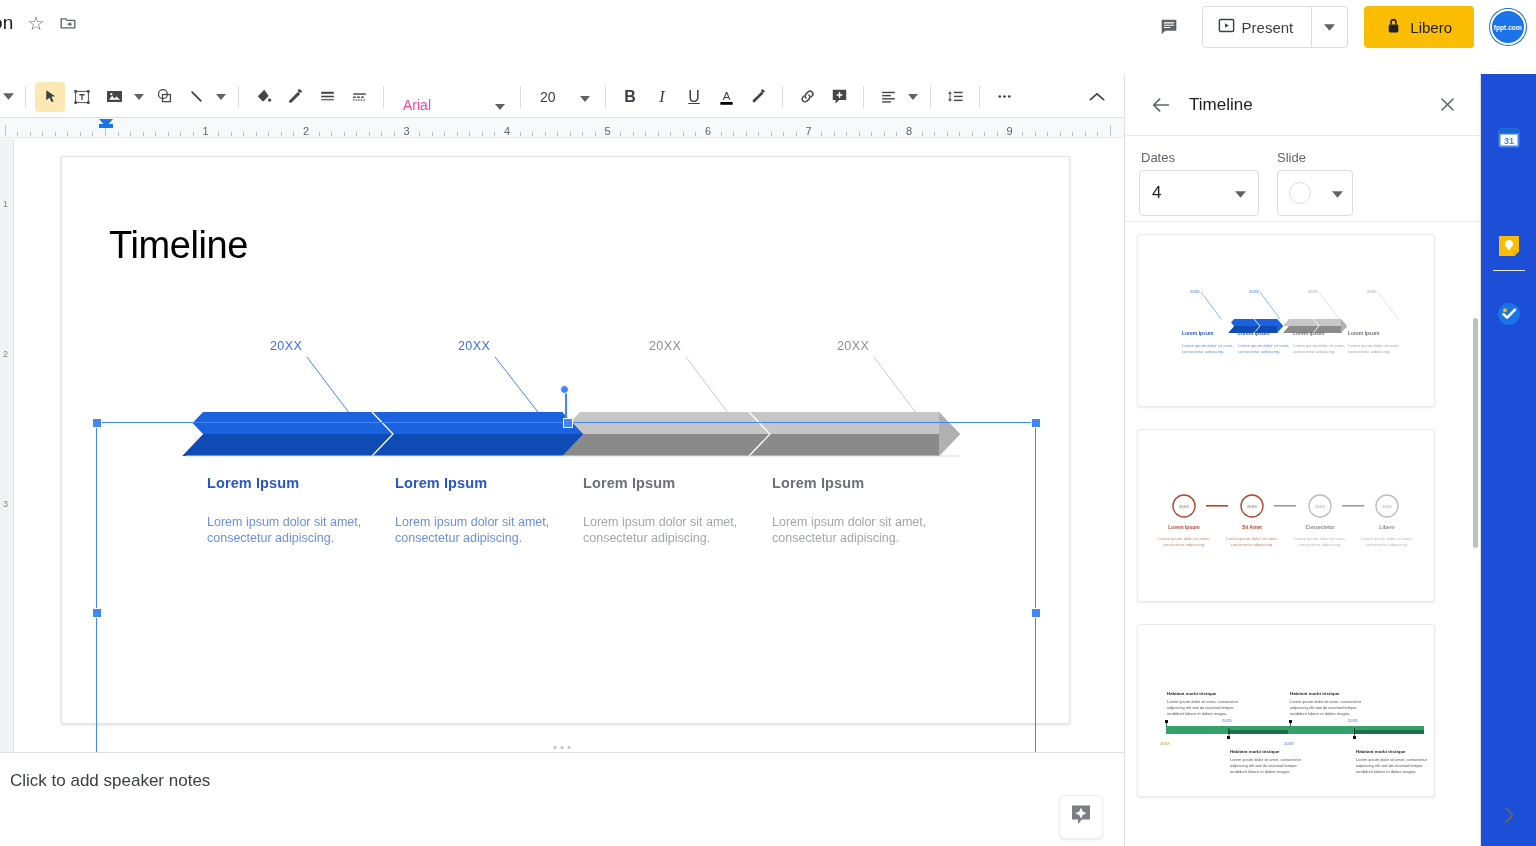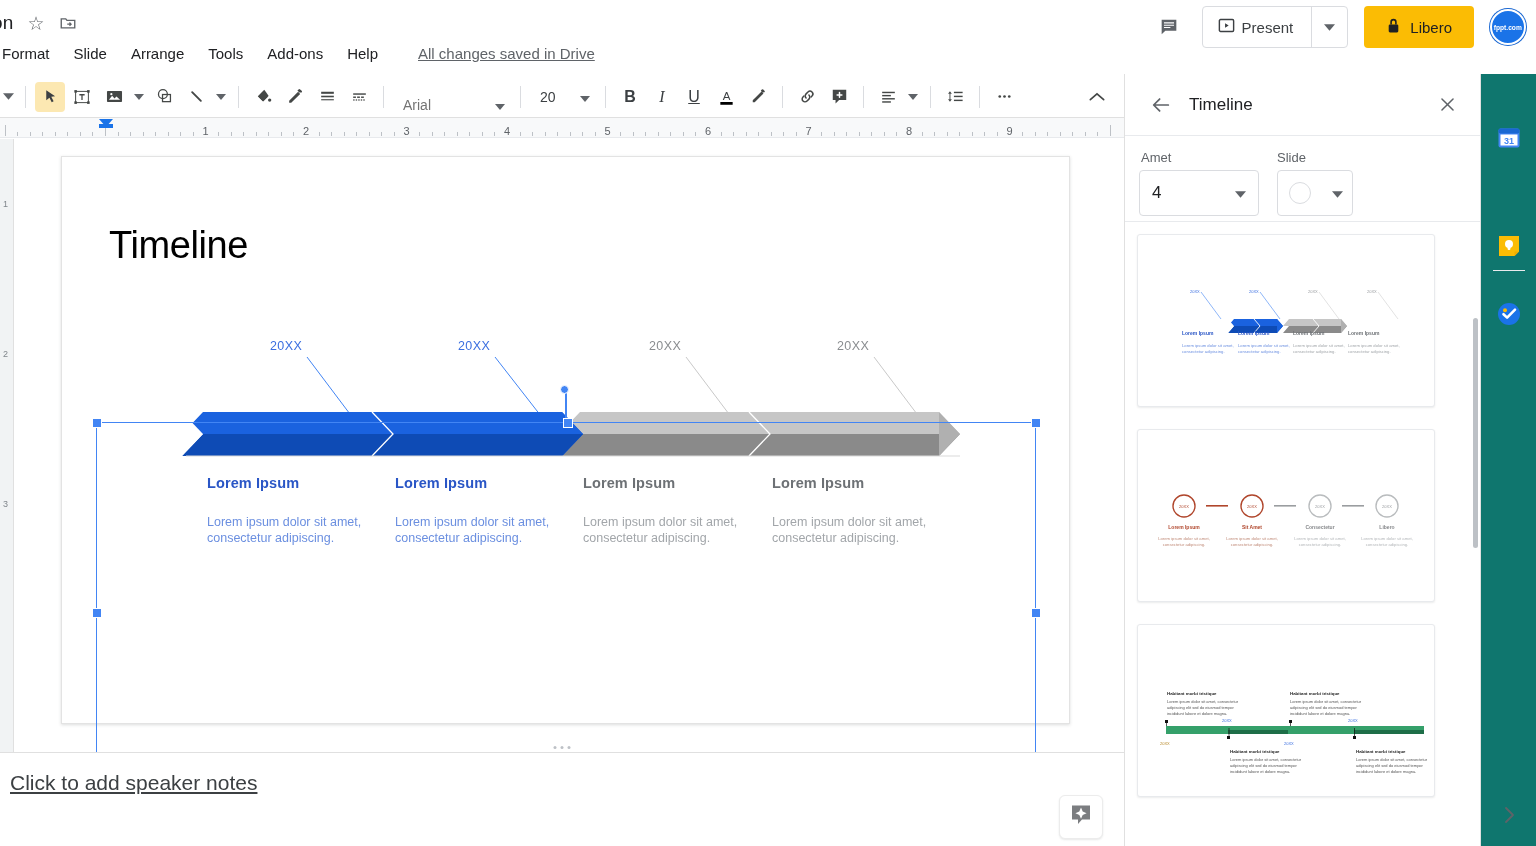--- a/index.html
+++ b/index.html
@@ -83,21 +83,21 @@
   }
   .tb-btn {
     width: 30px; height: 30px; display: flex; align-items: center; justify-content: center;
     border-radius: 4px; cursor: pointer; color: #444746; flex: none;
   }
   .tb-btn.sel { background: #fce8b2; }
   .tb-caret { width: 16px; height: 30px; display: flex; align-items: center; justify-content: center; cursor: pointer; flex:none;}
   .tb-div { width: 1px; height: 22px; background: #dadce0; margin: 0 7px; flex:none;}
   .tb-font {
     width: 118px; height: 28px; display: flex; align-items: center; justify-content: space-between;
-    padding: 0 6px 0 10px; font-size: 14px; color: #737373; border-radius: 4px; cursor: pointer; flex:none;margin-top:16px;
+    padding: 0 6px 0 10px; font-size: 14px; color: #ec4899; border-radius: 4px; cursor: pointer; flex:none;margin-top:16px;
   }
   .tb-size {
     width: 66px; height: 28px; display: flex; align-items: center; justify-content: space-between;
     padding: 0 6px 0 10px; font-size: 14px; color: #3c4043; border-radius: 4px; cursor: pointer; flex:none;
   }
   .tb-text {
     width: 30px; height: 30px; display: flex; align-items: center; justify-content: center;
     font-size: 16px; border-radius: 4px; cursor: pointer; color: #3c4043; flex:none;
   }
   .tb-text.b { font-weight: 700; }
@@ -175,21 +175,21 @@
     position: absolute; left: 50%; top: 607px; transform: translateX(-50%);
     display: flex; gap: 4px;
   }
   .sdot { width: 3px; height: 3px; border-radius: 50%; background: #bdc1c6; }
 
   
   .notes {
     position: absolute; left: 0; top: 752px; width: 1124px; height: 94px;
     background: #fff; border-top: 1px solid #e0e0e0;
   }
-  .notes-ph { position: absolute; left: 10px; top: 18px; font-size: 21px; color: #3c4043; text-decoration: underline; }
+  .notes-ph { position: absolute; left: 10px; top: 18px; font-size: 17px; color: #3c4043; }
   .explore {
     position: absolute; left: 1059px; top: 795px; width: 44px; height: 44px;
     border-radius: 6px; background: #fff; border: 1px solid #ececec;
     display: flex; align-items: center; justify-content: center; cursor: pointer;
     box-shadow: 0 1px 2px rgba(60,64,67,.12);
   }
 
   
   .panel {
     position: absolute; left: 1124px; top: 74px; width: 356px; height: 772px;
@@ -232,21 +232,21 @@
     box-shadow: 0 1px 2px rgba(60,64,67,.10); cursor: pointer; overflow: hidden;
   }
   .scrollbar {
     position: absolute; right: 3px; top: 96px; width: 5px; height: 230px;
     background: #bdc1c6; border-radius: 3px; cursor: pointer;
   }
 
   
   .rail {
     position: absolute; left: 1480px; top: 74px; width: 56px; height: 772px;
-    background: #0f766e; border-left: 1px solid #e0e0e0;
+    background: #1d4ed8; border-left: 1px solid #e0e0e0;
   }
   .rail-ic {
     position: absolute; left: 16px; width: 24px; height: 24px;
     border-radius: 4px; cursor: pointer;
   }
   .rail-expand {
     position: absolute; left: 18px; top: 730px; width: 22px; height: 22px;
     display:flex;align-items:center;justify-content:center;cursor:pointer;color:#5f6368;
   }
   .rail-div { position:absolute; left:12px; top:196px; width:32px; height:1px; background:#e8eaed; }
@@ -262,29 +262,20 @@
       <span class="doc-title">on</span>
       <span class="ic star-ic">☆</span>
       <span class="ic move-ic">
         <svg width="18" height="18" viewBox="0 0 24 24" fill="none" stroke="#5f6368" stroke-width="1.8">
           <path d="M3 6.5h6l1.6 2H21v10H3z"></path>
           <path d="M11 13.5h5m-2-2.2 2.2 2.2-2.2 2.2" stroke-width="1.6"></path>
         </svg>
       </span>
     </div>
 
-    <div class="menu-row">
-      <span class="menu-item">Format</span>
-      <span class="menu-item">Slide</span>
-      <span class="menu-item">Arrange</span>
-      <span class="menu-item">Tools</span>
-      <span class="menu-item">Add-ons</span>
-      <span class="menu-item">Help</span>
-      <span class="save-state">All changes saved in Drive</span>
-    </div>
 
     <div class="top-right">
       <div class="comment-btn">
         <svg width="22" height="22" viewBox="0 0 24 24" fill="#5f6368">
           <path d="M4 4h16v12H8l-4 4z"></path>
           <path d="M6.5 7.5h11M6.5 10h11M6.5 12.5h7" stroke="#fff" stroke-width="1.1"></path>
         </svg>
       </div>
 
       <div class="present-group">
@@ -695,21 +686,21 @@
       </div>
       <div class="panel-title">Timeline</div>
       <div class="panel-close">
         <svg width="19" height="19" viewBox="0 0 24 24" fill="none" stroke="#5f6368" stroke-width="1.9" stroke-linecap="round">
             <path d="M5 5l14 14M19 5L5 19"></path>
           </svg>
       </div>
     </div>
 
     <div class="panel-ctl">
-      <div class="ctl-lbl" style="left:16px; top:14px">Amet</div>
+      <div class="ctl-lbl" style="left:16px; top:14px">Dates</div>
       <div class="ctl-lbl" style="left:152px; top:14px">Slide</div>
 
       <div class="sel-dates">
         <span>4</span>
         <span>
           <svg width="11" height="7" viewBox="0 0 12 7">
               <path d="M0 0h12L6 7z" fill="#5f6368"></path>
             </svg>
         </span>
       </div>

